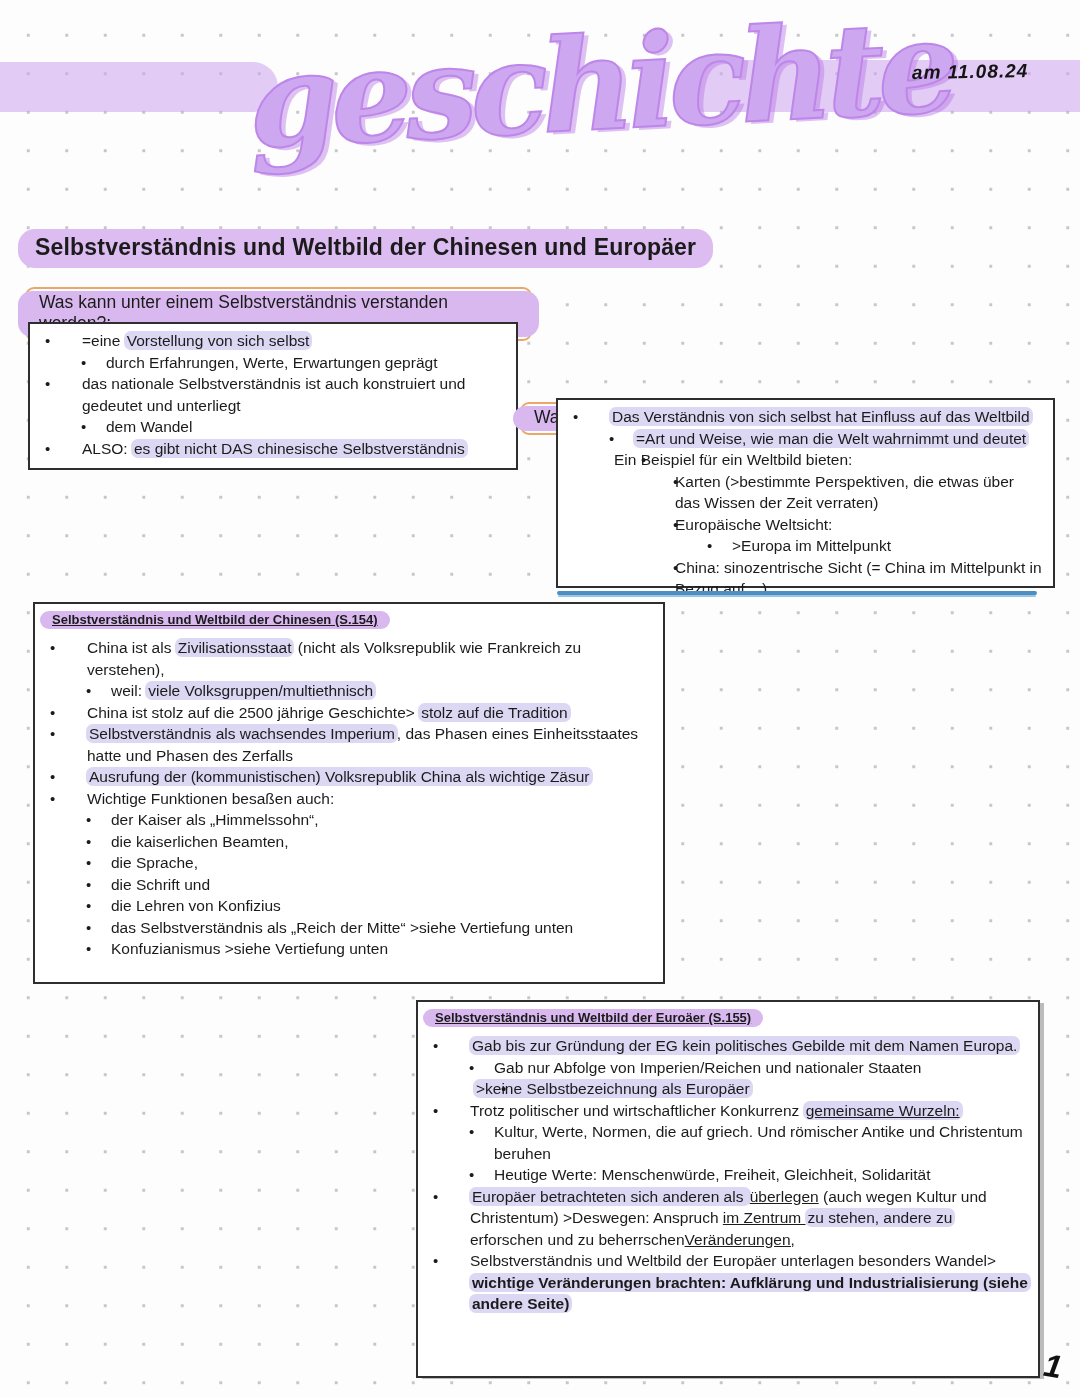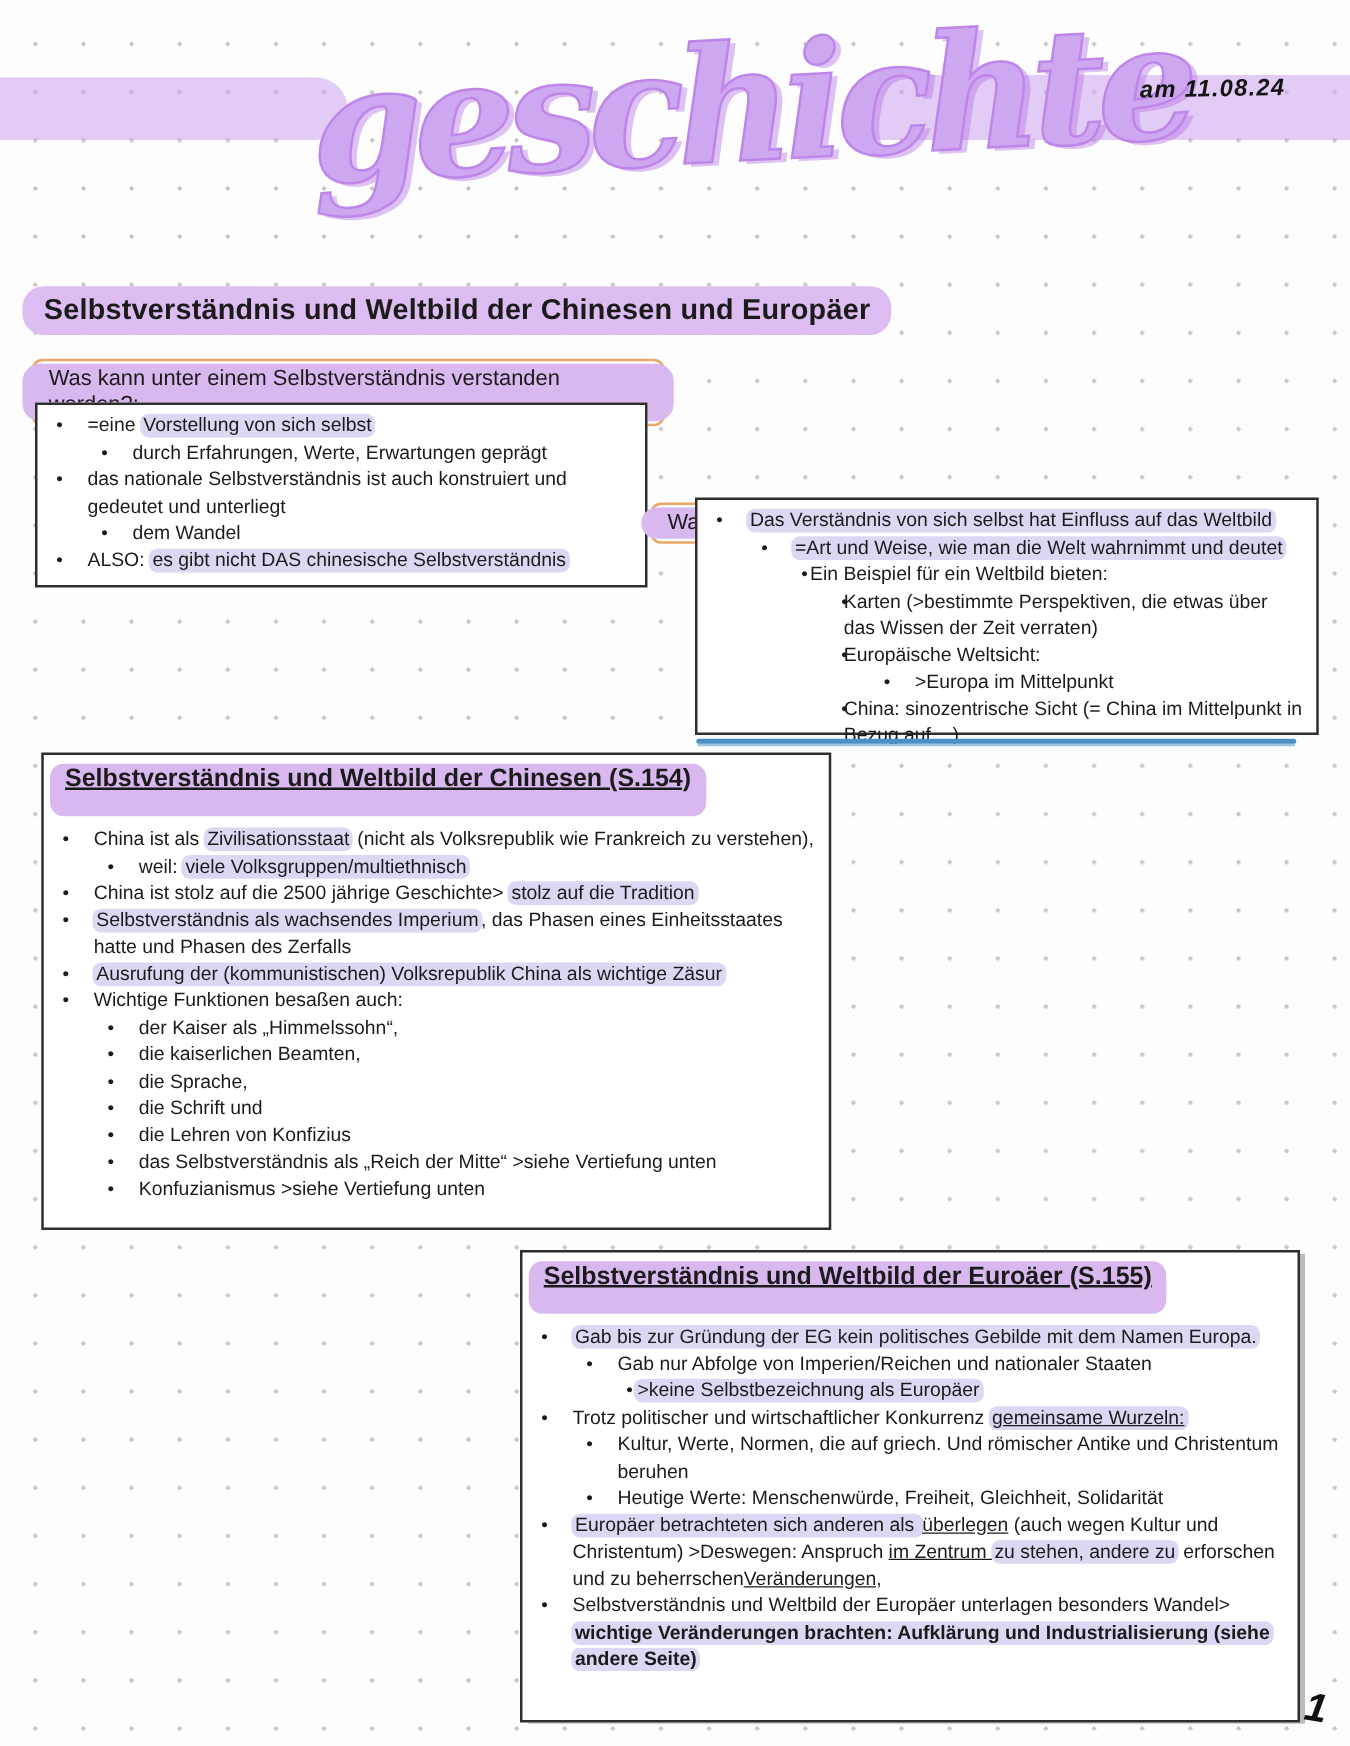--- a/index.html
+++ b/index.html
@@ -33,30 +33,30 @@
   .qpill{position:absolute;left:-9px;right:-9px;top:2px;bottom:2px;
         background:#d9b8f0;border-radius:14px;}
   .qtext{position:relative;display:block;padding:3px 12px 5px;font-size:17.5px;}
 
   
   .notebox{position:absolute;background:#ffffff;border:2px solid #2e2e2e;}
   .shadow-right{box-shadow:5px 2px 0 -1px #bcbcbc;margin-left:42px;}
   .blueline{position:absolute;left:557px;top:591px;width:480px;height:4px;
         background:#4c8fc5;border-radius:2px;box-shadow:0 3px 0 -1px #9cc3e0;}
 
-  .box-heading{display:inline-block;margin:7px 0 2px 5px;padding:1px 12px 18px;
-        background:#d9b8f0;border-radius:11px;font-size:20px;font-weight:700;
+  .box-heading{display:inline-block;margin:7px 0 2px 5px;padding:1px 12px 2px;
+        background:#d9b8f0;border-radius:11px;font-size:13px;font-weight:700;
         text-decoration:underline;}
 
   ul.notes{margin:0;padding:6px 10px 0 0;list-style:none;}
   ul.notes li{position:relative;font-size:15.5px;line-height:21.5px;margin:0;}
   ul.notes li::before{content:"\2022";position:absolute;font-size:15px;color:#1b1b1b;}
-  .lv1{padding-left:40px;}  .lv1::before{left:15px;}
+  .lv1{padding-left:52px;}  .lv1::before{left:15px;}
   .lv2{padding-left:76px;}  .lv2::before{left:51px;}
-  .lv3{padding-left:90px;} .lv3::before{left:83px;}
+  .lv3{padding-left:56px;} .lv3::before{left:83px;}
   .lv4{padding-left:117px;} .lv4::before{left:115px;}
   .lv5{padding-left:174px;} .lv5::before{left:149px;}
 
   .hl{background:#dcd7f3;border-radius:7px;padding:1px 3px;margin:0 -1px;
       -webkit-box-decoration-break:clone;box-decoration-break:clone;}
   .u{text-decoration:underline;text-align:right;}
   .b{font-weight:700;}
 
   .page-number{position:absolute;left:1044px;top:1348px;font-style:italic;
       font-weight:700;font-size:32px;transform:rotate(9deg);color:#111;}

